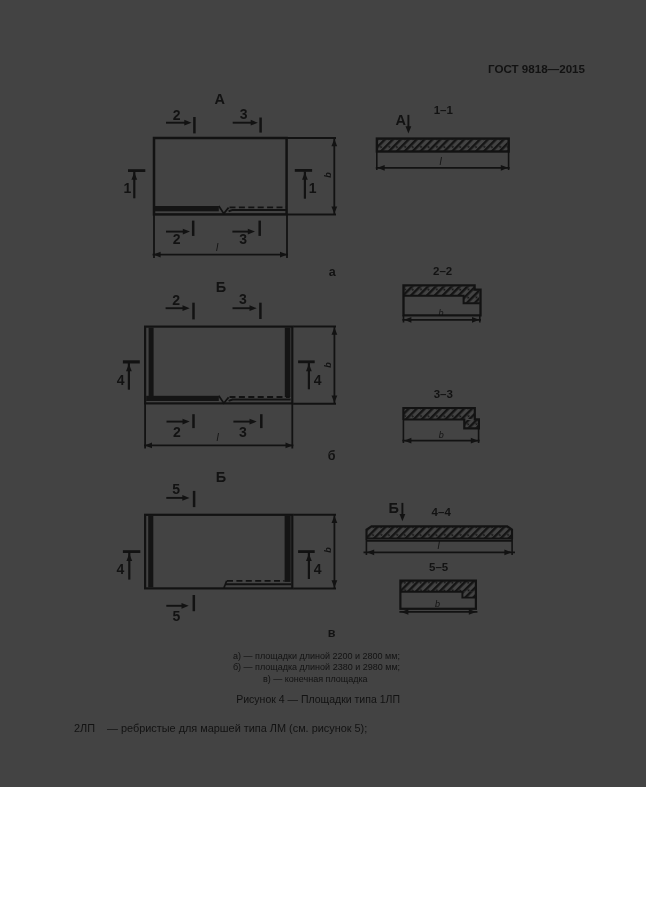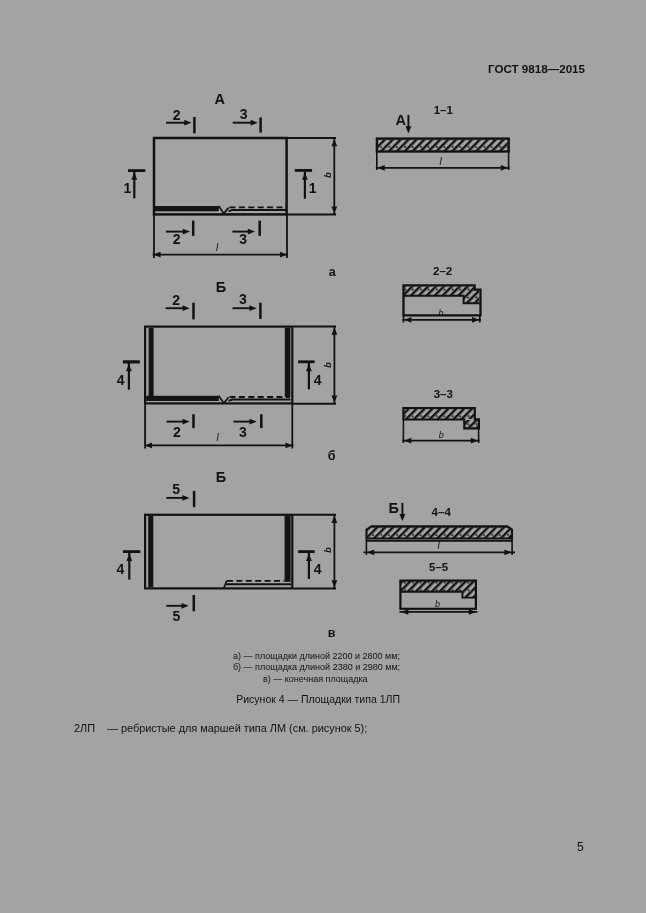--- a/index.html
+++ b/index.html
@@ -1,16 +1,16 @@
 <!DOCTYPE html>
 <html><head>
 <meta charset="utf-8">
 <style>
 html,body{margin:0;padding:0;background:#ffffff;}
-#page{position:relative;width:646px;height:913px;background:#a3a3a3;overflow:hidden;filter:grayscale(1);}
+#page{position:relative;width:646px;height:787px;background:#a21caf;overflow:hidden;filter:grayscale(1);}
 svg{position:absolute;left:0;top:0;}
 text{font-family:"Liberation Sans",sans-serif;fill:#121212;}
 .b{font-weight:bold;}
 .it{font-style:italic;}
 </style>
 </head>
 <body>
 <div id="page">
 <svg width="646" height="913" viewBox="0 0 646 913">
 <defs>

